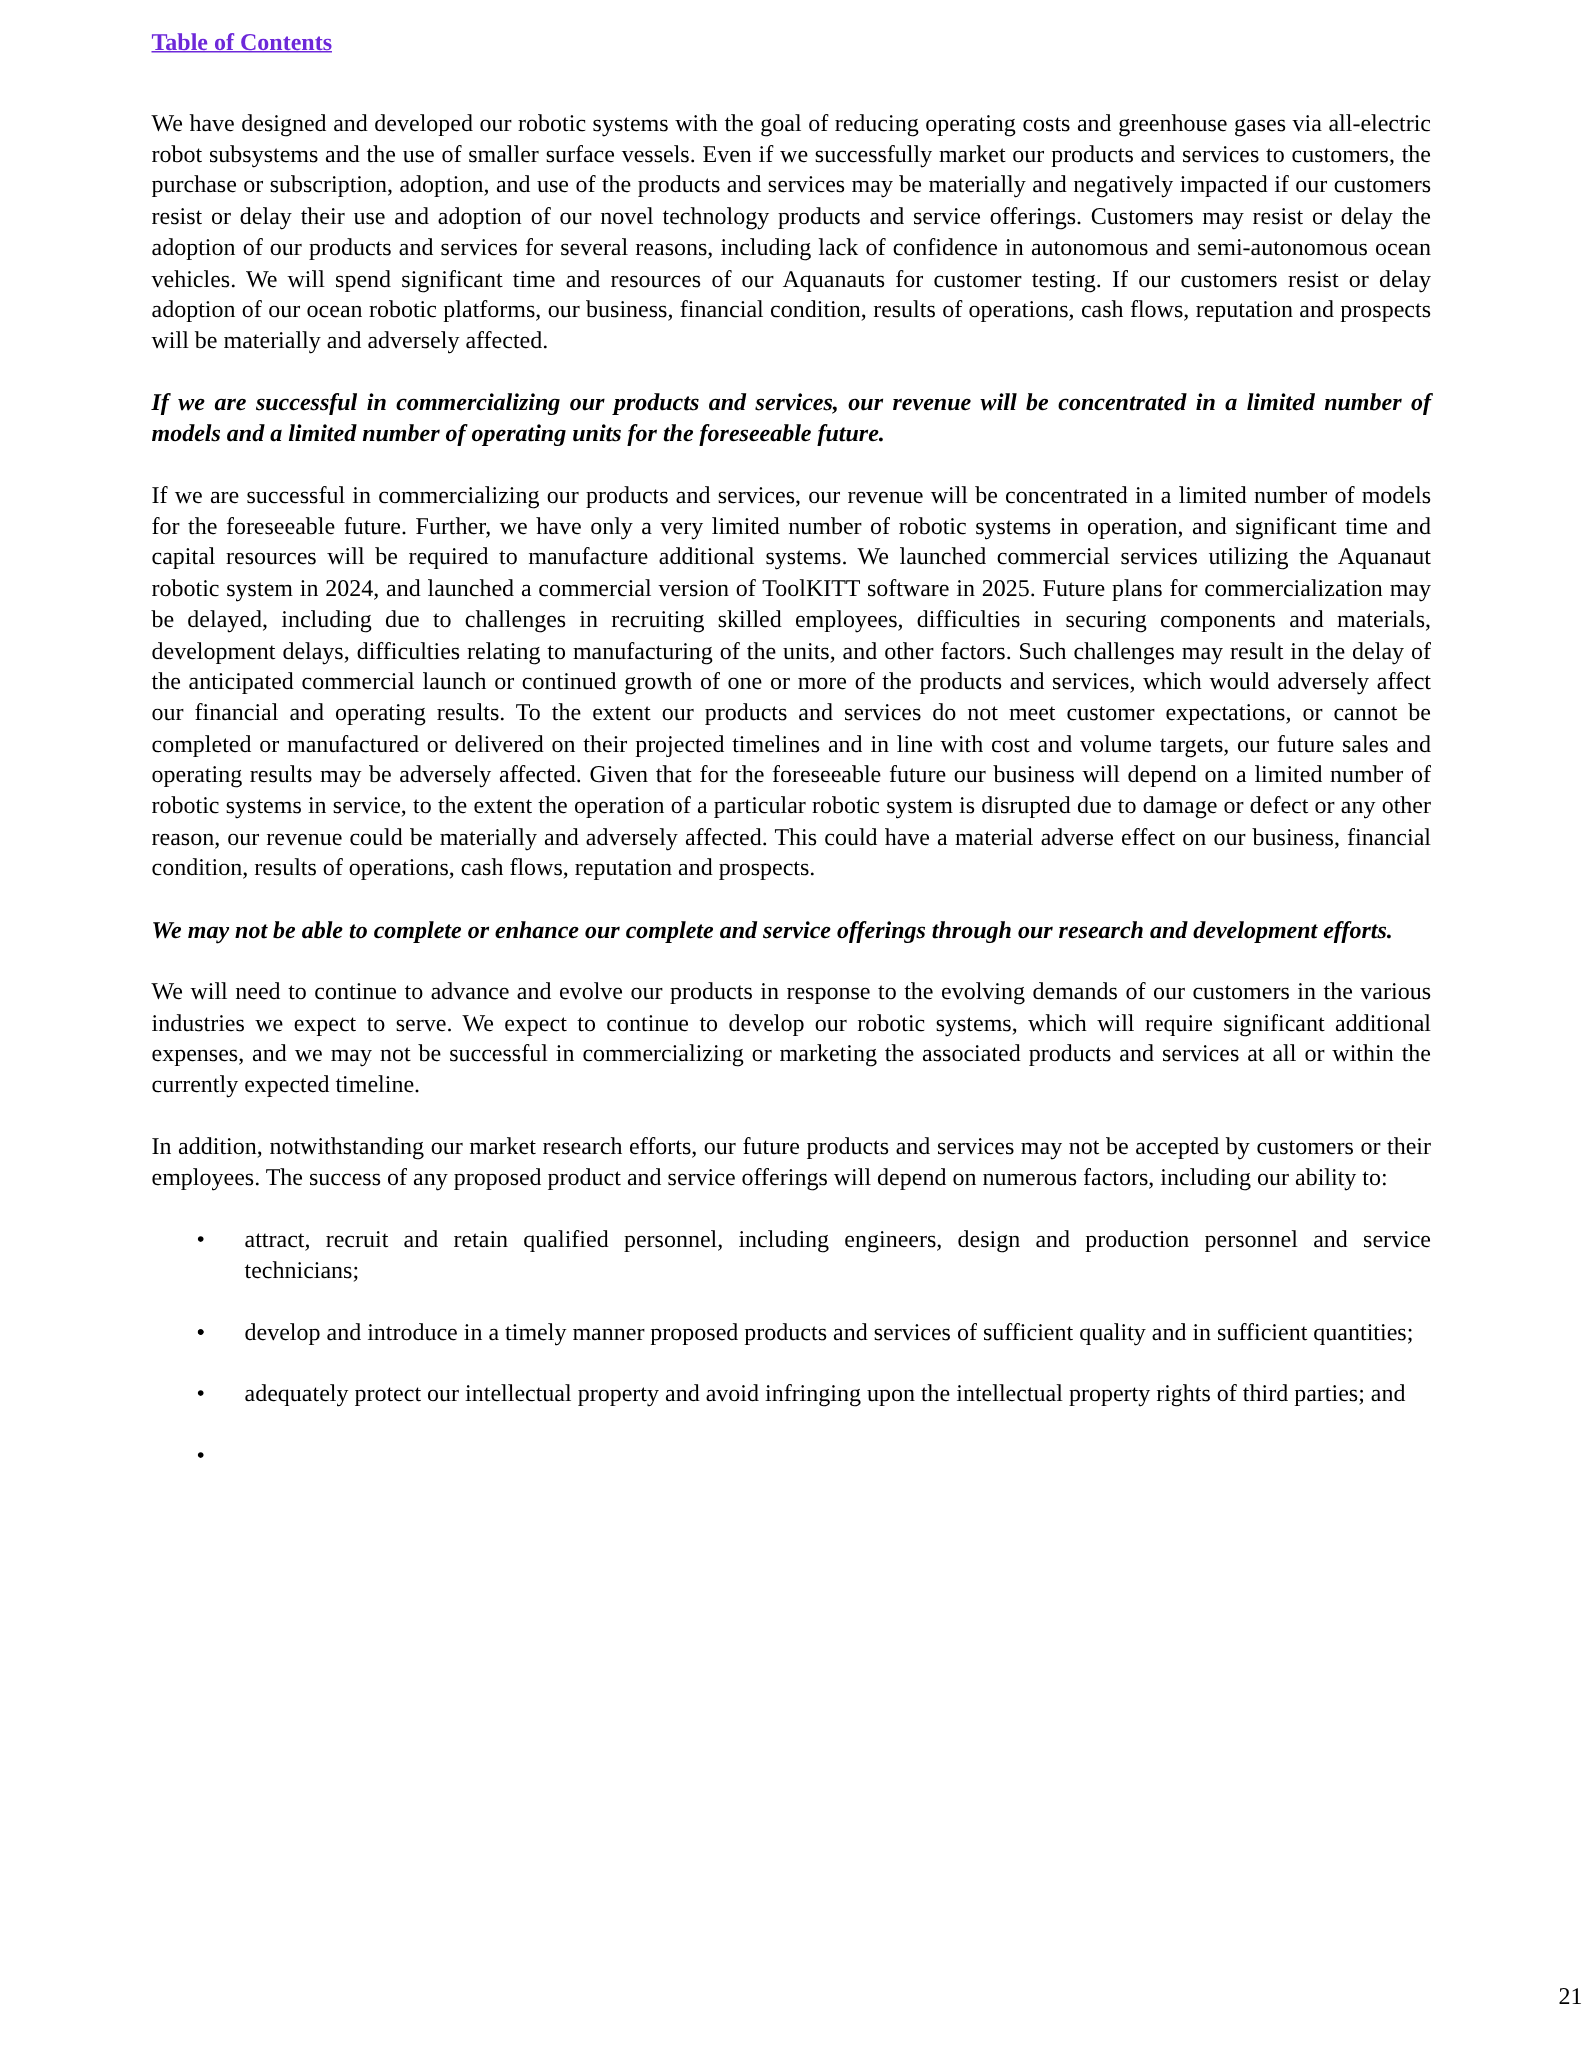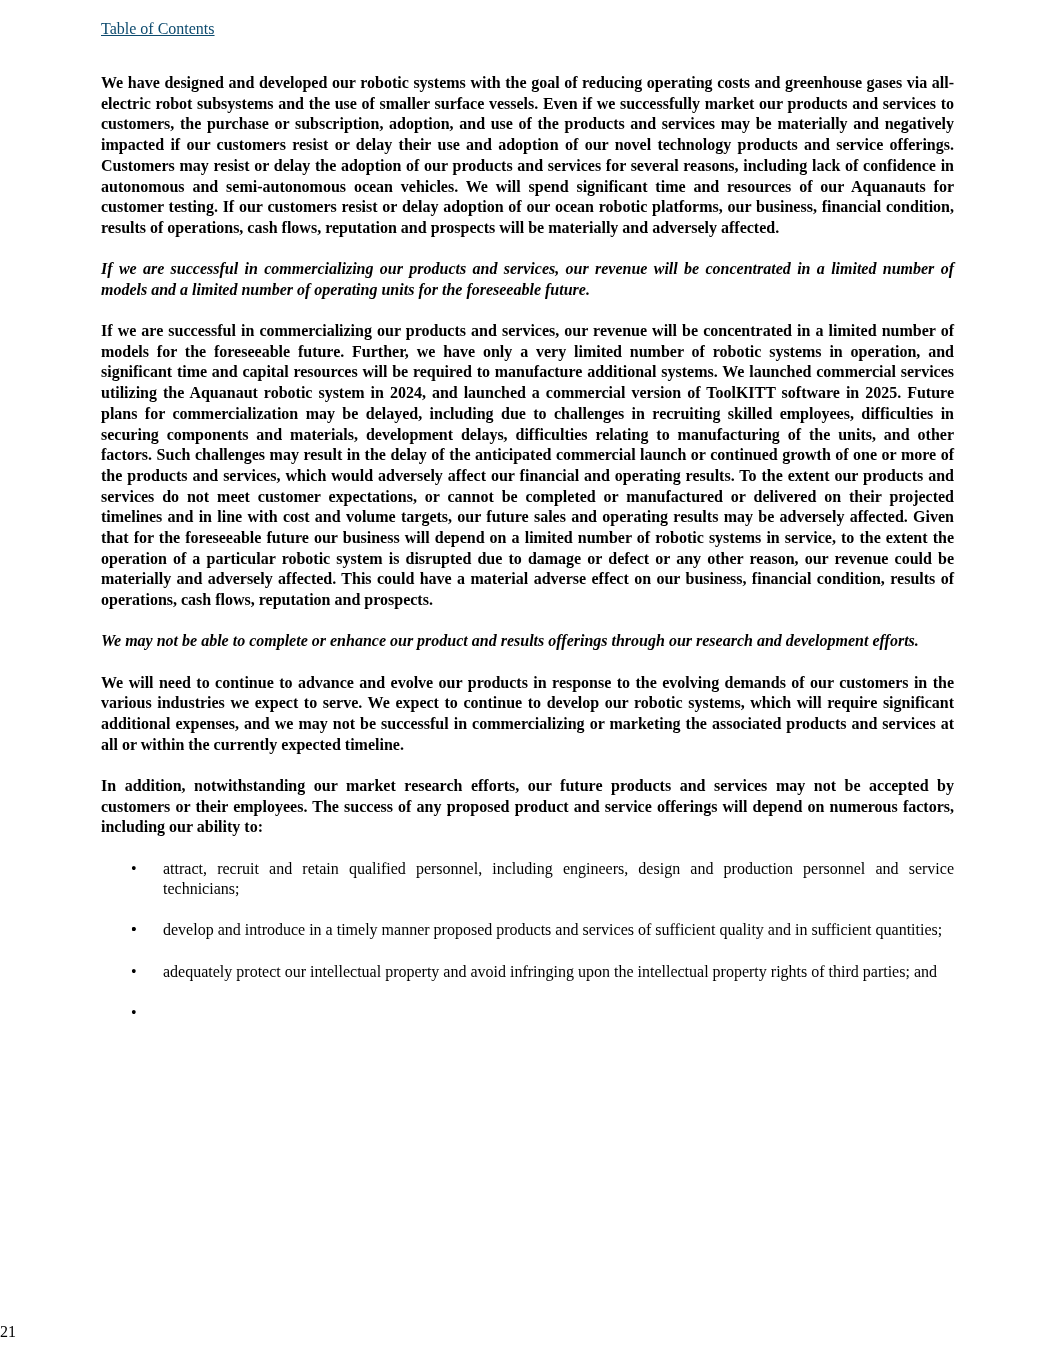--- a/index.html
+++ b/index.html
@@ -19,42 +19,42 @@
     .page {
       position: absolute;
       left: 101px;
       top: 0;
       width: 853px;
     }
     .toc-link {
       position: absolute;
       left: 0;
       top: 19px;
-      color: #0c4a6e;
+      color: #6d28d9;
       text-decoration: underline;
       font-size: 16px;
       line-height: 20px;
       cursor: pointer;
+      font-weight: bold;
     }
     .content {
       position: absolute;
       left: 0;
       top: 73px;
       width: 853px;
     }
     .heading {
       font-weight: bold;
       font-style: italic;
       text-align: justify;
       margin: 0 0 20.5px 0;
     }
     .para {
       text-align: justify;
       margin: 0 0 20.5px 0;
-      font-weight: bold;
     }
     .bullets {
       list-style: none;
       margin: 0;
       padding: 0;
     }
     .bullet-item {
       position: relative;
       padding-left: 62px;
       text-align: justify;
@@ -63,21 +63,21 @@
     .bullet-mark {
       position: absolute;
       left: 30px;
       top: 0;
     }
     .page-number {
       position: absolute;
       left: 0;
       width: 1055px;
       top: 1322px;
-      text-align: left;
+      text-align: right;
       font-size: 16px;
     }
   </style>
 </head>
 <body>
 
 <div class="page">
   <a class="toc-link">Table of Contents</a>
 
   <div class="content">
@@ -85,21 +85,21 @@
     <section>
       <p class="para">We have designed and developed our robotic systems with the goal of reducing operating costs and greenhouse gases via all-electric robot subsystems and the use of smaller surface vessels. Even if we successfully market our products and services to customers, the purchase or subscription, adoption, and use of the products and services may be materially and negatively impacted if our customers resist or delay their use and adoption of our novel technology products and service offerings. Customers may resist or delay the adoption of our products and services for several reasons, including lack of confidence in autonomous and semi-autonomous ocean vehicles. We will spend significant time and resources of our Aquanauts for customer testing. If our customers resist or delay adoption of our ocean robotic platforms, our business, financial condition, results of operations, cash flows, reputation and prospects will be materially and adversely affected.</p>
     </section>
 
     <section>
       <p class="heading">If we are successful in commercializing our products and services, our revenue will be concentrated in a limited number of models and a limited number of operating units for the foreseeable future.</p>
       <p class="para">If we are successful in commercializing our products and services, our revenue will be concentrated in a limited number of models for the foreseeable future. Further, we have only a very limited number of robotic systems in operation, and significant time and capital resources will be required to manufacture additional systems. We launched commercial services utilizing the Aquanaut robotic system in 2024, and launched a commercial version of ToolKITT software in 2025. Future plans for commercialization may be delayed, including due to challenges in recruiting skilled employees, difficulties in securing components and materials, development delays, difficulties relating to manufacturing of the units, and other factors. Such challenges may result in the delay of the anticipated commercial launch or continued growth of one or more of the products and services, which would adversely affect our financial and operating results. To the extent our products and services do not meet customer expectations, or cannot be completed or manufactured or delivered on their projected timelines and in line with cost and volume targets, our future sales and operating results may be adversely affected. Given that for the foreseeable future our business will depend on a limited number of robotic systems in service, to the extent the operation of a particular robotic system is disrupted due to damage or defect or any other reason, our revenue could be materially and adversely affected. This could have a material adverse effect on our business, financial condition, results of operations, cash flows, reputation and prospects.</p>
     </section>
 
     <section>
-      <p class="heading">We may not be able to complete or enhance our product and results offerings through our research and development efforts.</p>
+      <p class="heading">We may not be able to complete or enhance our complete and service offerings through our research and development efforts.</p>
       <p class="para">We will need to continue to advance and evolve our products in response to the evolving demands of our customers in the various industries we expect to serve. We expect to continue to develop our robotic systems, which will require significant additional expenses, and we may not be successful in commercializing or marketing the associated products and services at all or within the currently expected timeline.</p>
       <p class="para">In addition, notwithstanding our market research efforts, our future products and services may not be accepted by customers or their employees. The success of any proposed product and service offerings will depend on numerous factors, including our ability to:</p>
 
       <ul class="bullets">
         <li class="bullet-item">
           <span class="bullet-mark">•</span>
           <span>attract, recruit and retain qualified personnel, including engineers, design and production personnel and service technicians;</span>
         </li>
         <li class="bullet-item">
           <span class="bullet-mark">•</span>

